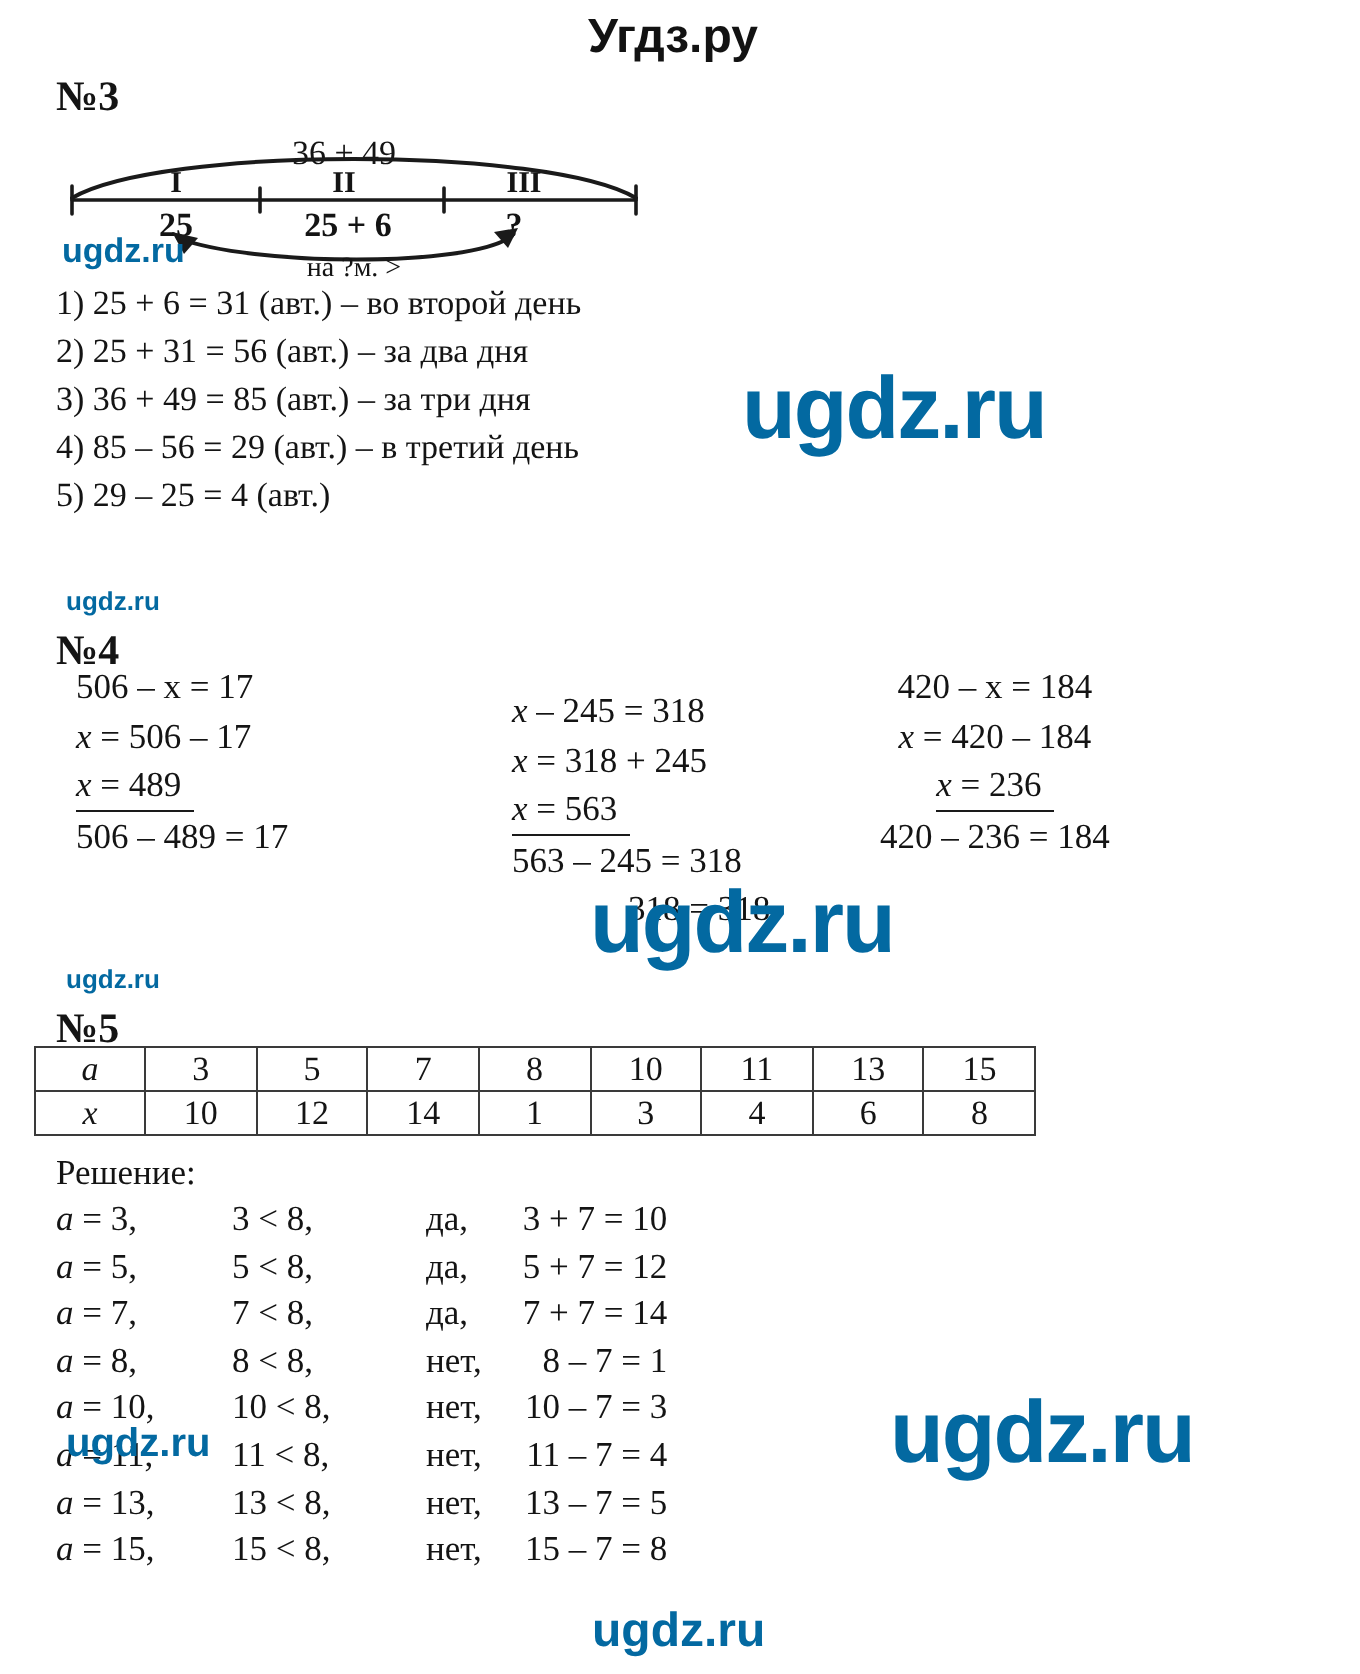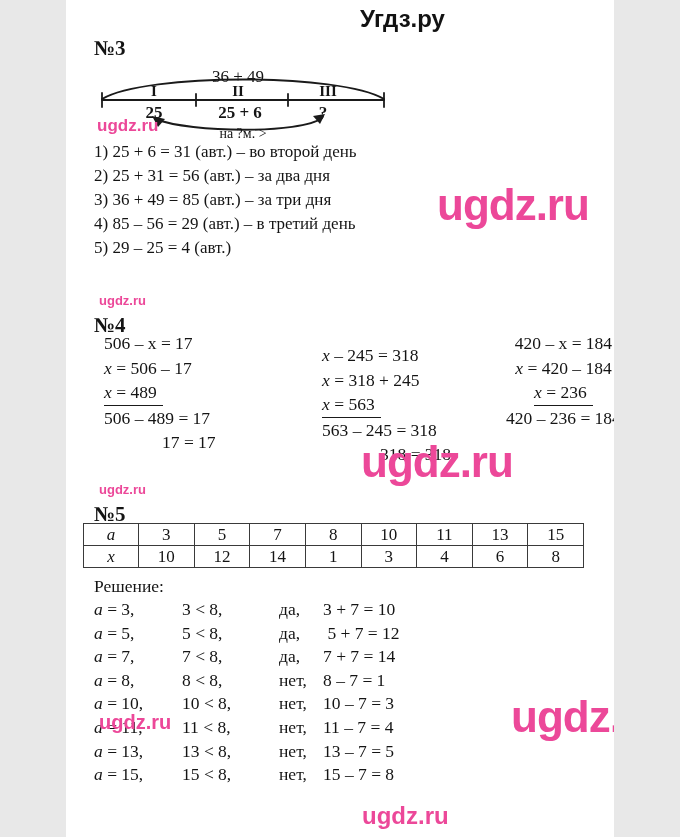--- a/index.html
+++ b/index.html
@@ -1,30 +1,30 @@
 <!DOCTYPE html>
 <html><head>
 <meta charset="utf-8">
 <style>
   html,body { margin:0; padding:0; background:#e8e8e8; }
   .page {
-    position:relative; width:548px; height:837px; background:#ffffff;
+    position:relative; width:680px; height:837px; background:#ffffff;
     font-family:"Liberation Serif", serif; color:#141414; overflow:hidden;
     margin:0 auto;
   }
 
   
   .header-title {
     position:absolute; left:294px; top:5px;
     font-family:"Liberation Sans", sans-serif; font-weight:700;
     font-size:24px; color:#121212; white-space:nowrap;
   }
   .wm {
     position:absolute; font-family:"Liberation Sans", sans-serif;
-    font-weight:700; color:#ec4899; white-space:nowrap; z-index:3;
+    font-weight:700; color:#0369a1; white-space:nowrap; z-index:3;
   }
   .wm-big { font-size:44px; letter-spacing:-1px; }
   .wm1 { left:371px; top:180px; }
   .wm2 { left:295px; top:437px; }
   .wm3 { left:445px; top:692px; }
   .wm-sm-a { left:31px;  top:116px; font-size:17px; }
   .wm-sm-b { left:33px;  top:293px; font-size:13px; }
   .wm-sm-c { left:33px;  top:482px; font-size:13px; }
   .wm-sm-d { left:33px;  top:711px; font-size:20px; }
   .wm-footer { left:296px; top:802px; font-size:24px; }
@@ -81,21 +81,21 @@
   .t5 col.c0 { width:55px; }
 
   
   .solution { position:absolute; left:28px; top:574px; font-size:17.5px; }
   .sol-title { line-height:24px; }
   .sol-row {
     display:grid; grid-template-columns:88px 97px 44px auto;
     line-height:23.6px; height:23.6px; white-space:nowrap;font-family:Liberation Serif, serif;
   }
   .sol-c1::first-letter { font-style:italic; }
-  .sol-c4 { white-space:pre; }
+  .sol-c4 { white-space:pre;text-align:right; }
 </style>
 </head>
 <body>
 
 <div class="page">
 
   <div class="header-title">Угдз.ру</div>
 
   <div class="p-label p-label-3">№3</div>
 
@@ -134,21 +134,20 @@
     <div>5) 29 – 25 = 4 (авт.)</div>
   </div>
 
   <div class="p-label p-label-4">№4</div>
 
   <div class="eq-col eq-col-1">
     <div>506 – x = 17</div>
     <div class="xfirst">x = 506 – 17</div>
     <div><span class="root xfirst">x = 489</span></div>
     <div>506 – 489 = 17</div>
-    <div class="check2">17 = 17</div>
   </div>
 
   <div class="eq-col eq-col-2">
     <div class="xfirst">x – 245 = 318</div>
     <div class="xfirst">x = 318 + 245</div>
     <div><span class="root xfirst">x = 563</span></div>
     <div>563 – 245 = 318</div>
     <div class="check2">318 = 318</div>
   </div>
 

